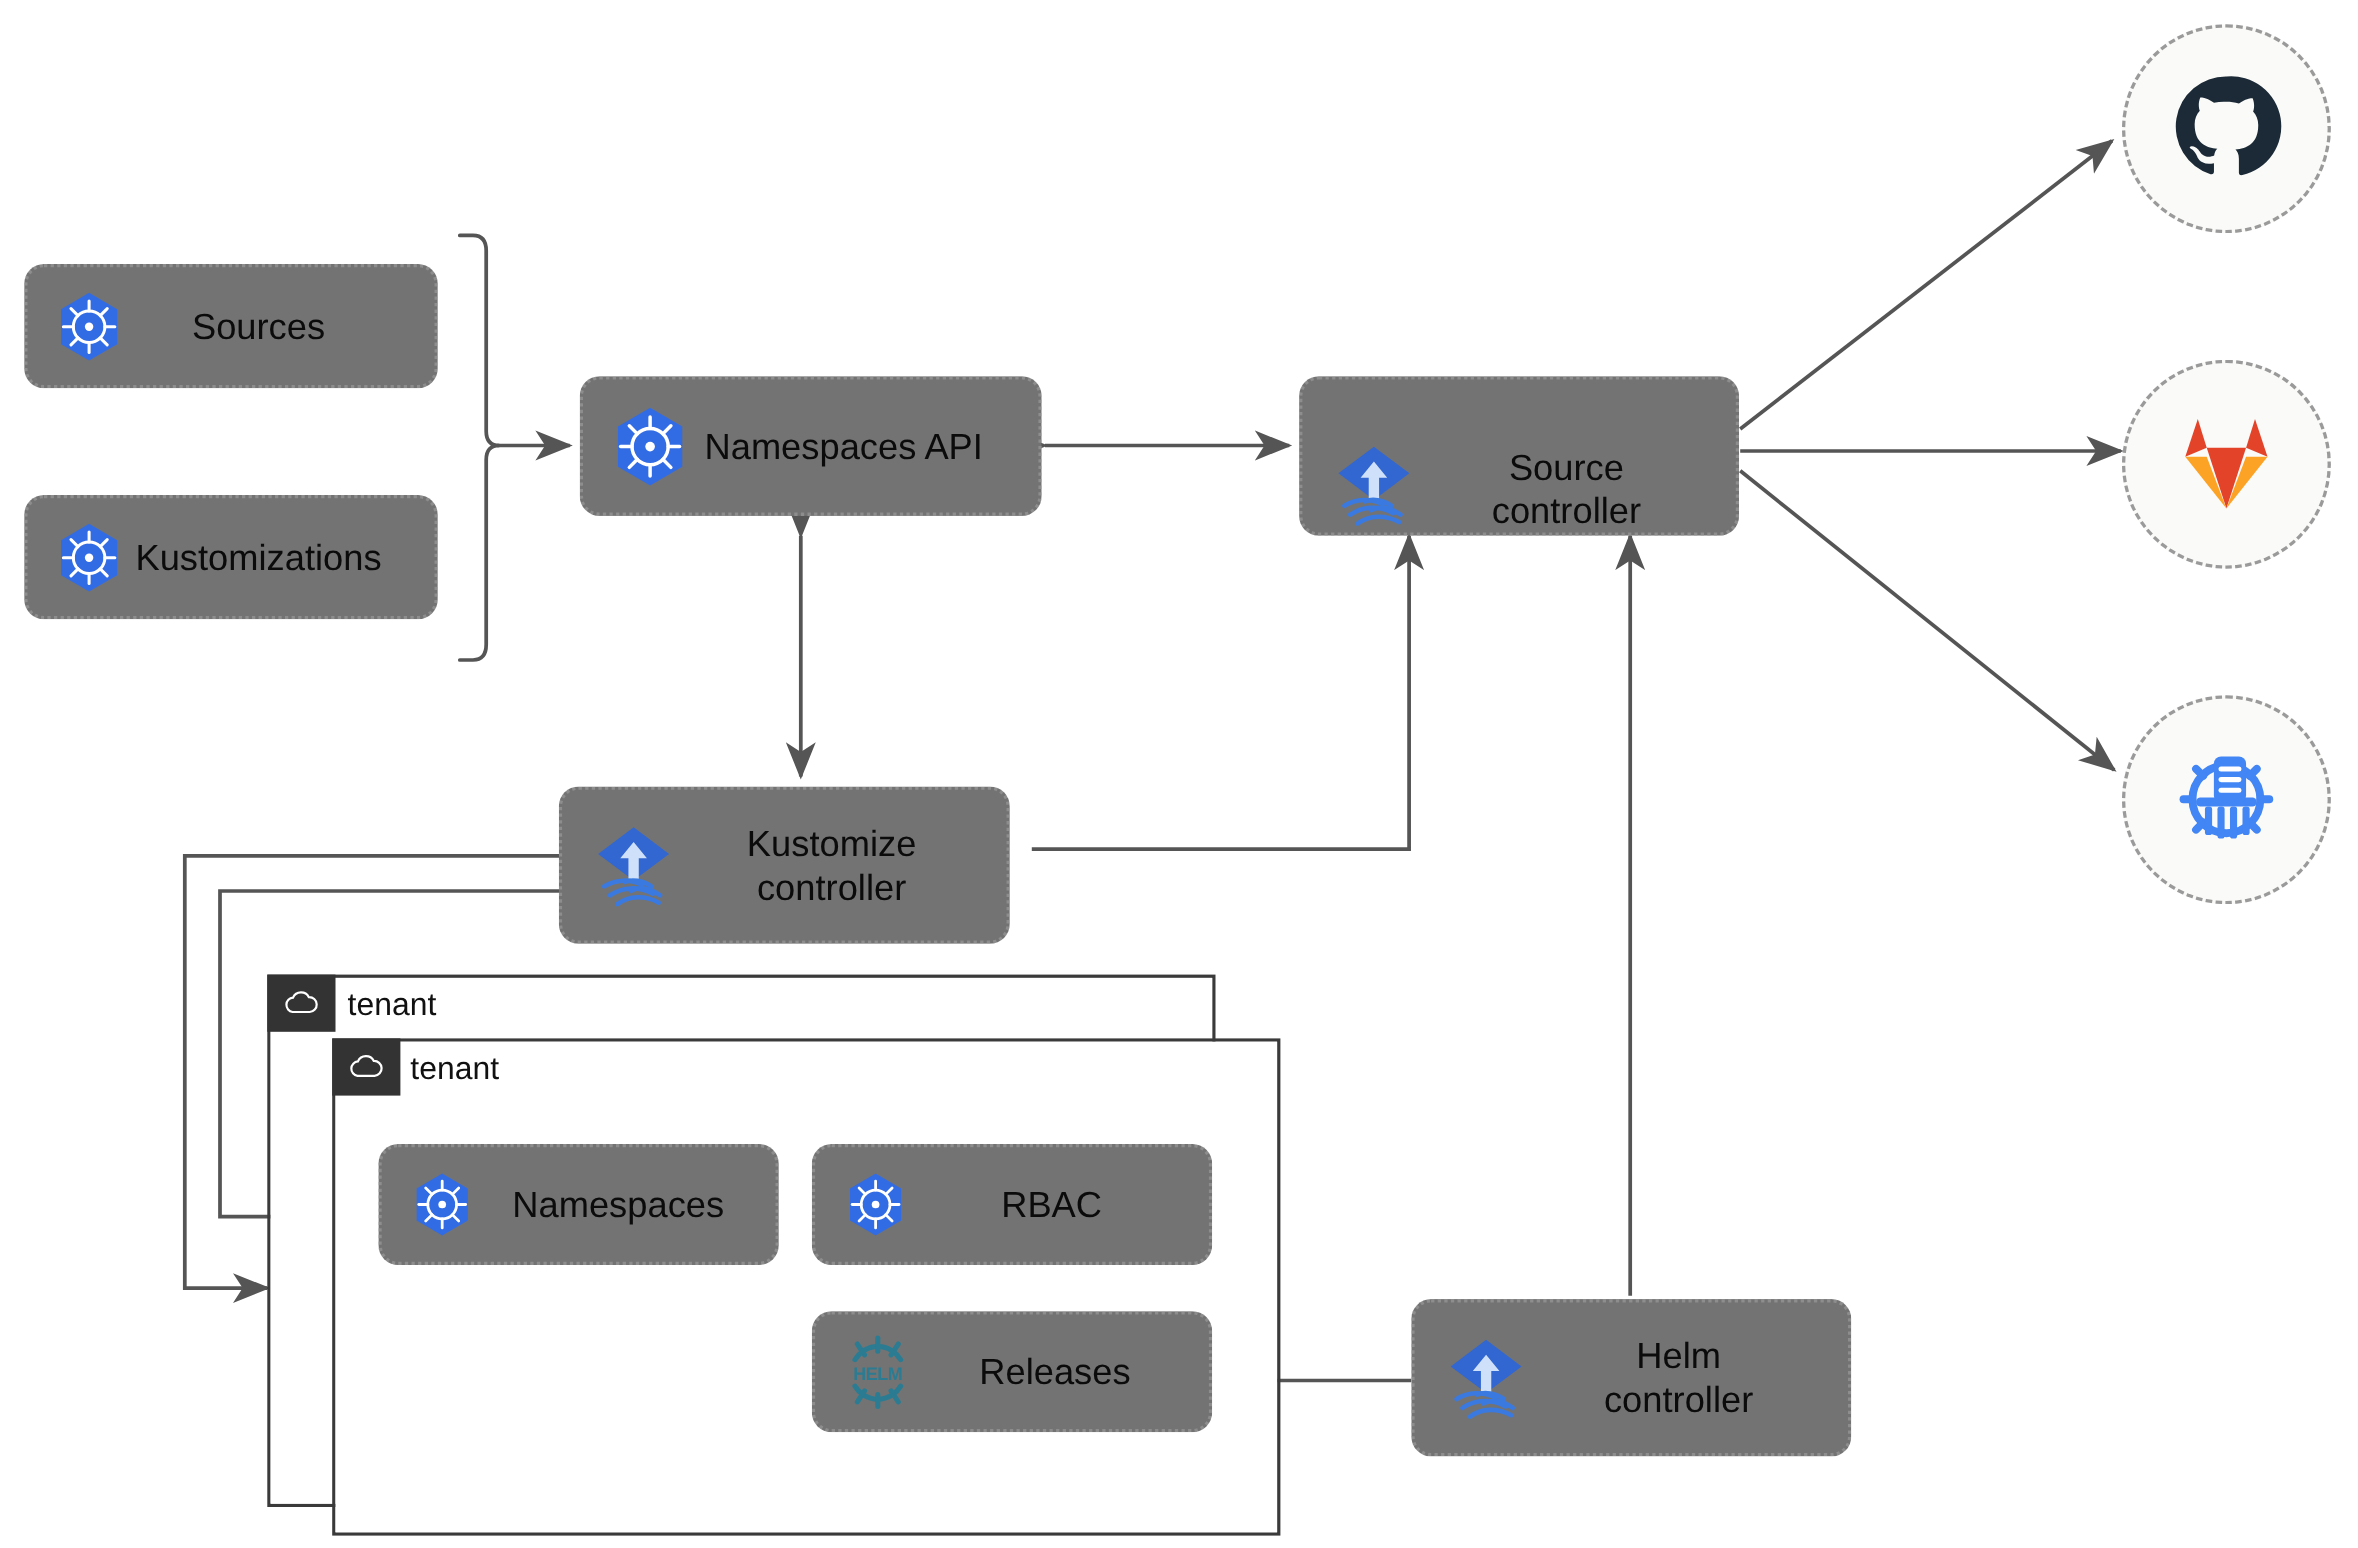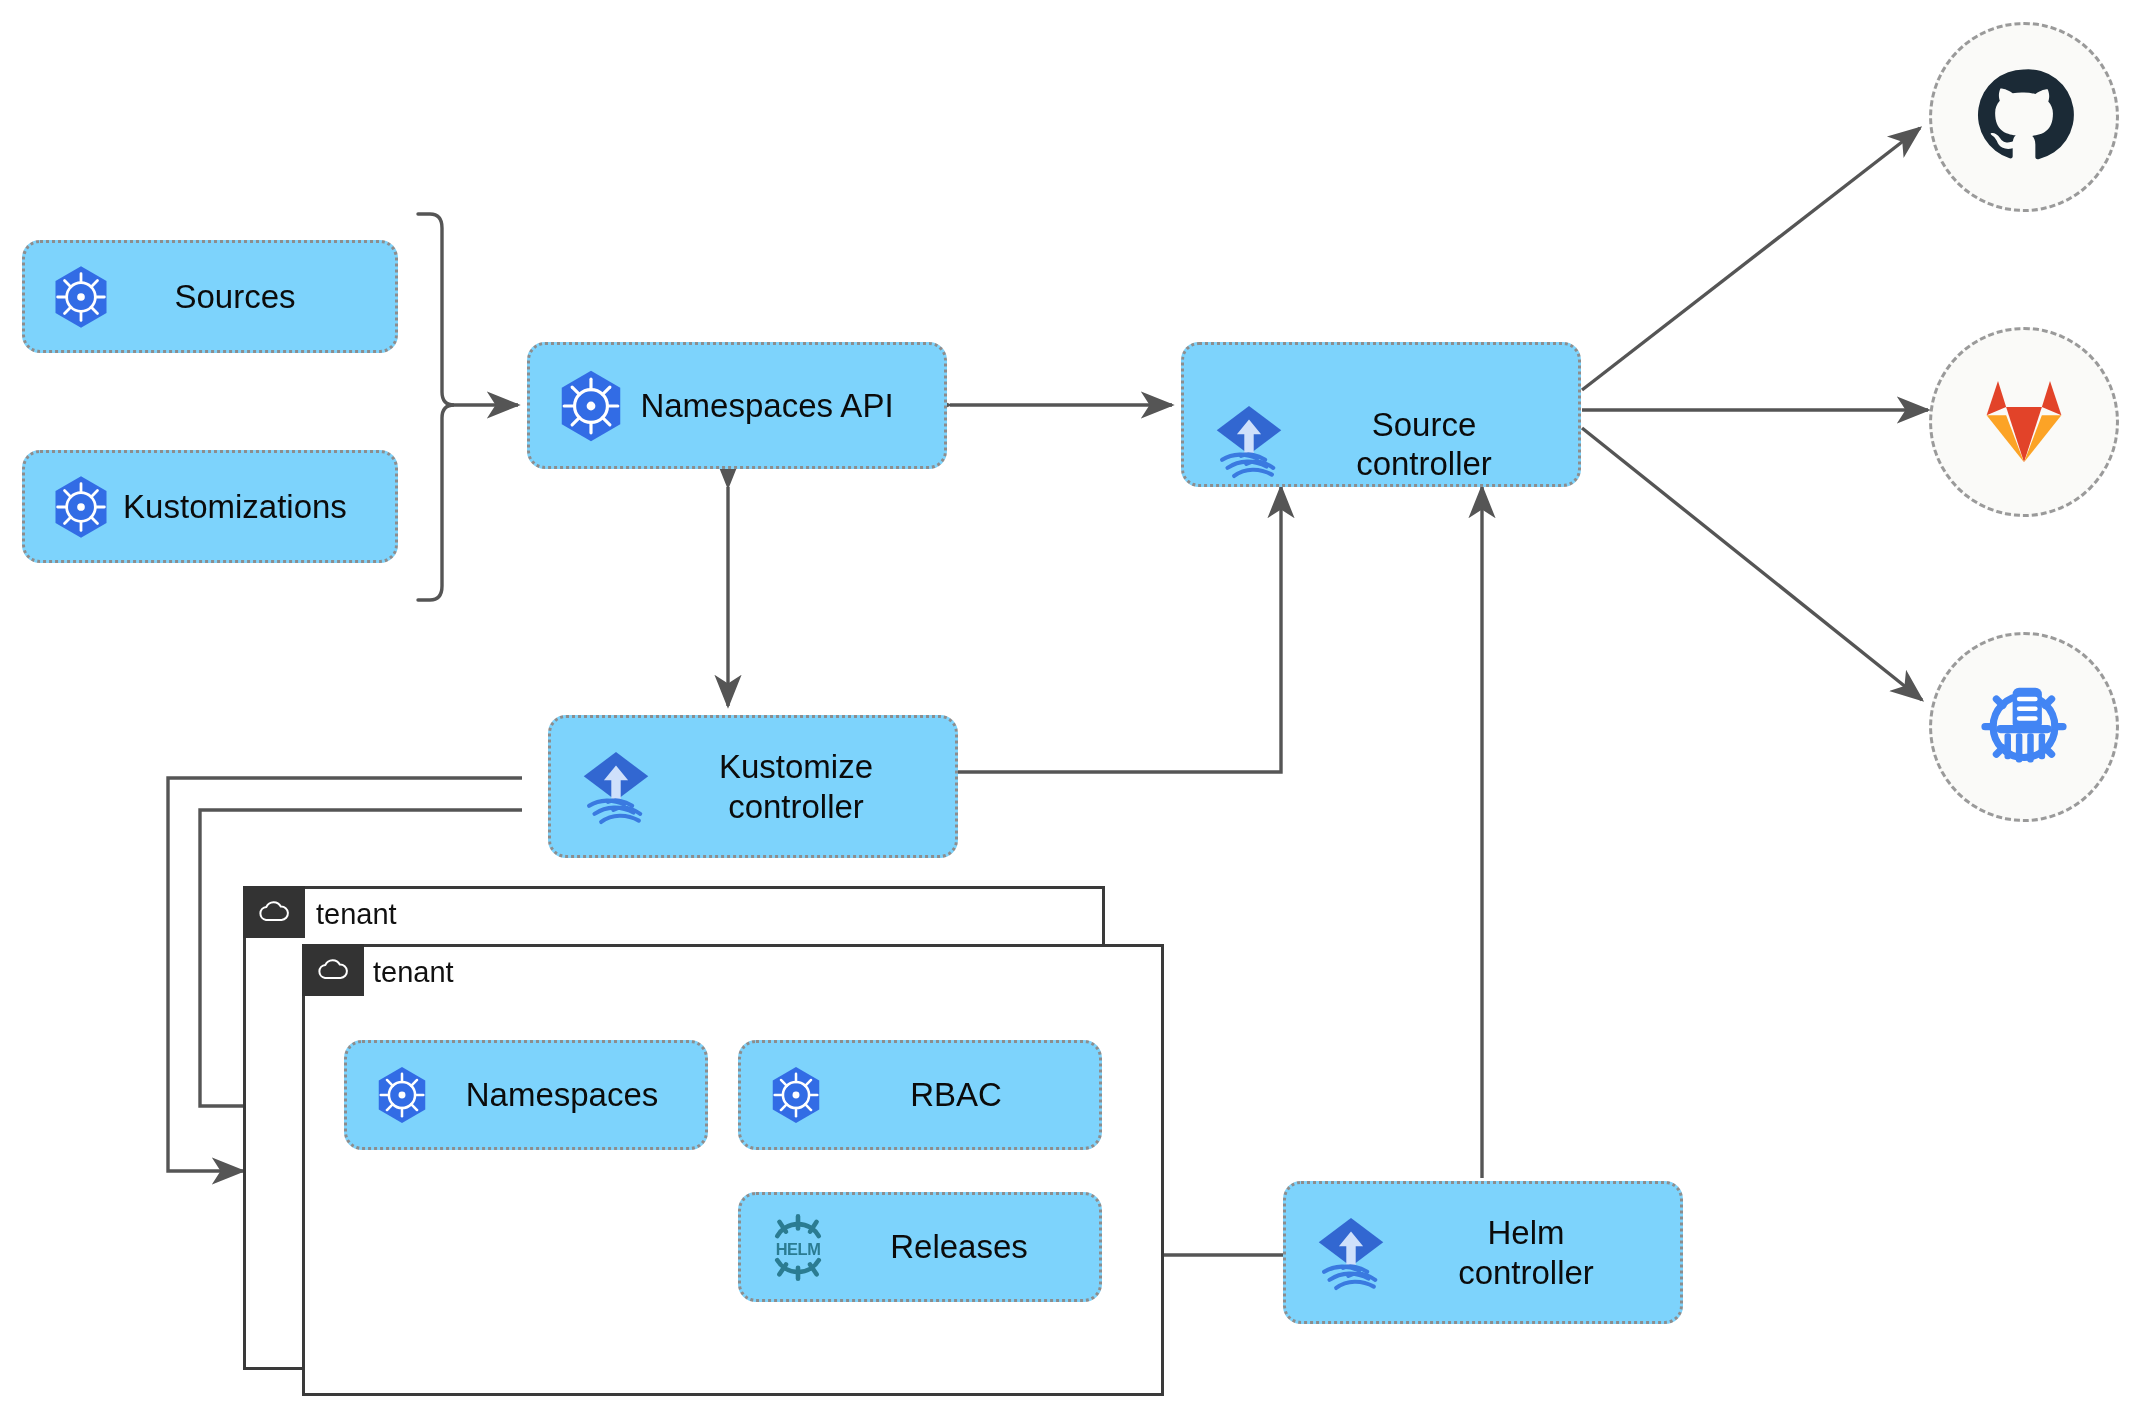--- a/index.html
+++ b/index.html
@@ -1,21 +1,21 @@
 <!DOCTYPE html>
 <html><head>
 <meta charset="utf-8">
 <style>
   html,body{margin:0;padding:0;background:#ffffff;}
   body{font-family:"Liberation Sans","DejaVu Sans",sans-serif;}
   #stage{position:relative;width:2144px;height:1407px;background:#fff;overflow:hidden;}
   #wires{position:absolute;left:0;top:0;width:2144px;height:1407px;pointer-events:none;}
 
   
-  .node{position:absolute;background:#7dd3fc;border:3px dotted #8d8d8d;border-radius:18px;
+  .node{position:absolute;background:#737373;border:3px dotted #8d8d8d;border-radius:18px;
         display:flex;align-items:center;box-sizing:border-box;}
   .node .ico{flex:0 0 auto;display:flex;align-items:center;justify-content:center;}
   .node .lbl{flex:1 1 auto;text-align:center;color:#0b0b0b;line-height:1.2;}
 
   .k8s-pill{padding:0 14px 0 22px;}
   .k8s-pill .lbl{font-size:33px;padding-right:26px;}
 
   .ctrl .lbl{font-size:33px;padding-right:28px;}
 
   .res .lbl{font-size:33px;padding-right:22px;}
@@ -145,21 +145,21 @@
           <path d="M21,58 C29,52 40,52 49,57"></path>
           <path d="M26,43 C31,41 38,42 44,46"></path>
           <path d="M30,49 C36,46 43,47 50,52"></path>
         </g>
       </svg>
     </span>
     <span class="lbl" style="white-space:pre-line;">Source
 controller</span>
   </div>
 
-  <div class="node ctrl" style="left:548px;top:715px;width:410px;height:143px;">
+  <div class="node ctrl" style="left:508px;top:715px;width:410px;height:143px;">
     <span class="ico" style="padding:0 6px 0 22px;">
       <svg width="86" height="86" viewBox="0 0 64 64">
         <polygon points="32,6 56,24 32,42 8,24" fill="#3267d1"></polygon>
         <path d="M32,16 L41,27 L35.5,27 L35.5,42 L28.5,42 L28.5,27 L23,27 Z" fill="#cfe0fb"></path>
         <g stroke="#3a7ae0" stroke-width="3.1" fill="none" stroke-linecap="round">
           <path d="M12,46 C20,41 30,41 38,45"></path>
           <path d="M16,52 C25,46 36,46 45,51"></path>
           <path d="M21,58 C29,52 40,52 49,57"></path>
           <path d="M26,43 C31,41 38,42 44,46"></path>
           <path d="M30,49 C36,46 43,47 50,52"></path>

